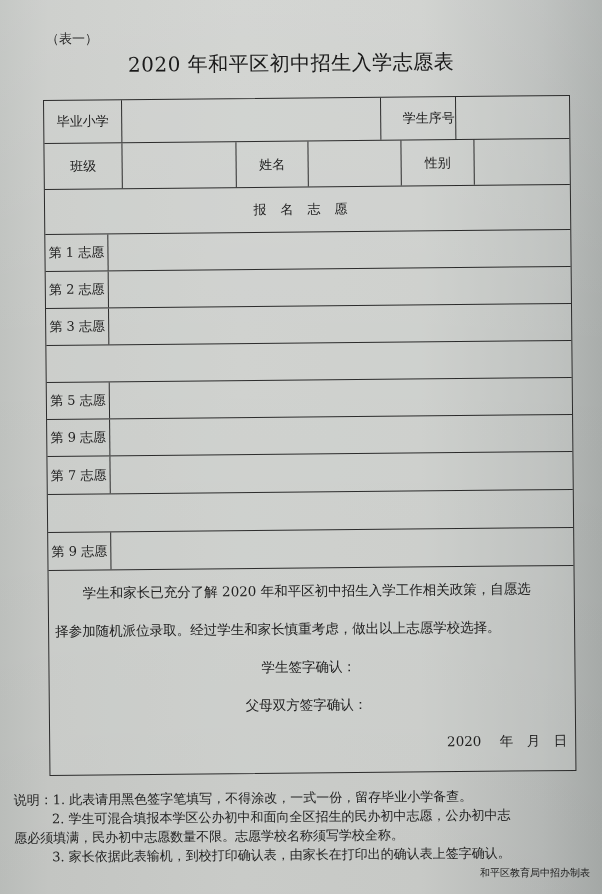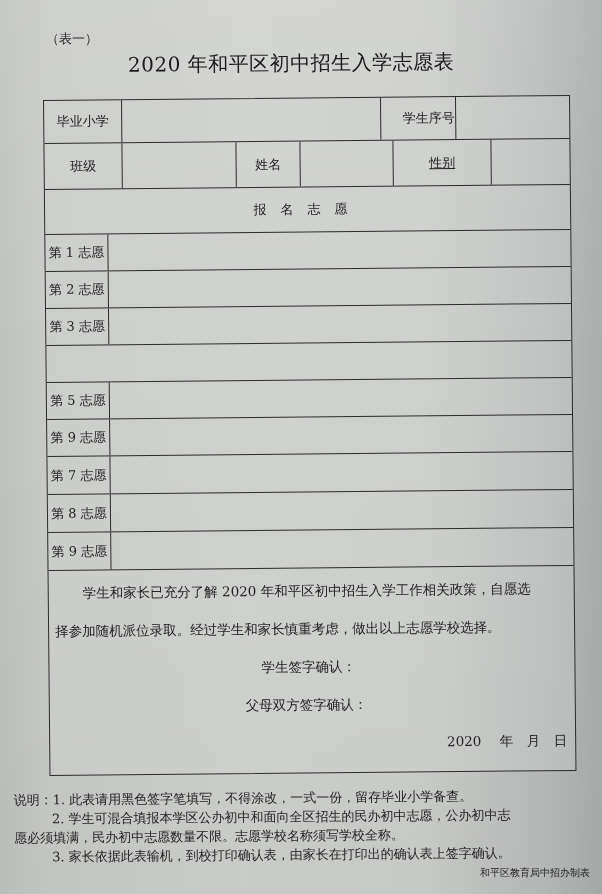--- a/index.html
+++ b/index.html
@@ -79,23 +79,23 @@
   <div class="row" style="top:0; height:43px;">
     <div class="cell label" style="width:78px;">毕业小学</div>
     <div class="cell input" style="width:259px;"></div>
     <div class="cell label" style="width:75px;padding-left:21px;">学生序号</div>
     <div class="cell input" style="flex:1;"></div>
   </div>
 
   <div class="row" style="top:43px; height:46px;">
     <div class="cell label" style="width:78px;">班级</div>
     <div class="cell input" style="width:114px;"></div>
-    <div class="cell label" style="width:64px;">姓名</div>
+    <div class="cell label" style="width:72px;">姓名</div>
     <div class="cell input" style="width:93px;"></div>
-    <div class="cell label" style="width:98px;text-decoration:underline;">性别</div>
+    <div class="cell label" style="width:73px;">性别</div>
     <div class="cell input" style="flex:1;"></div>
   </div>
 
   <div class="row" style="top:89px; height:45px;">
     <div class="cell section-header">报名志愿</div>
   </div>
 
   <div class="row" style="top:134px; height:37px;">
     <div class="cell choice-label">第 1 志愿</div>
     <div class="cell input" style="flex:1;"></div>
@@ -117,21 +117,20 @@
   </div>
   <div class="row" style="top:319px; height:37px;">
     <div class="cell choice-label">第 9 志愿</div>
     <div class="cell input" style="flex:1;"></div>
   </div>
   <div class="row" style="top:356px; height:38px;">
     <div class="cell choice-label">第 7 志愿</div>
     <div class="cell input" style="flex:1;"></div>
   </div>
   <div class="row" style="top:394px; height:38px;">
-    <div class="cell choice-label">第 8 志愿</div>
     <div class="cell input" style="flex:1;"></div>
   </div>
   <div class="row" style="top:432px; height:38px;">
     <div class="cell choice-label">第 9 志愿</div>
     <div class="cell input" style="flex:1;"></div>
   </div>
 
   <div class="declaration">
     <div class="decl-text1">学生和家长已充分了解 2020 年和平区初中招生入学工作相关政策，自愿选</div>
     <div class="decl-text2">择参加随机派位录取。经过学生和家长慎重考虑，做出以上志愿学校选择。</div>

